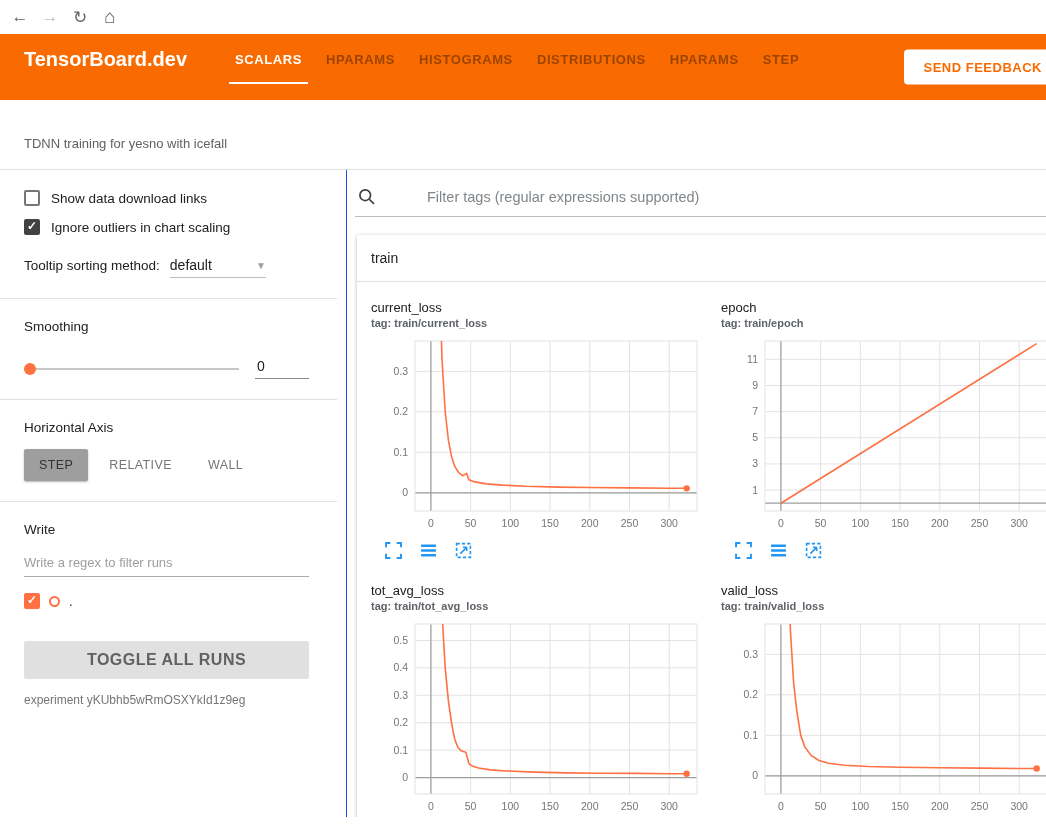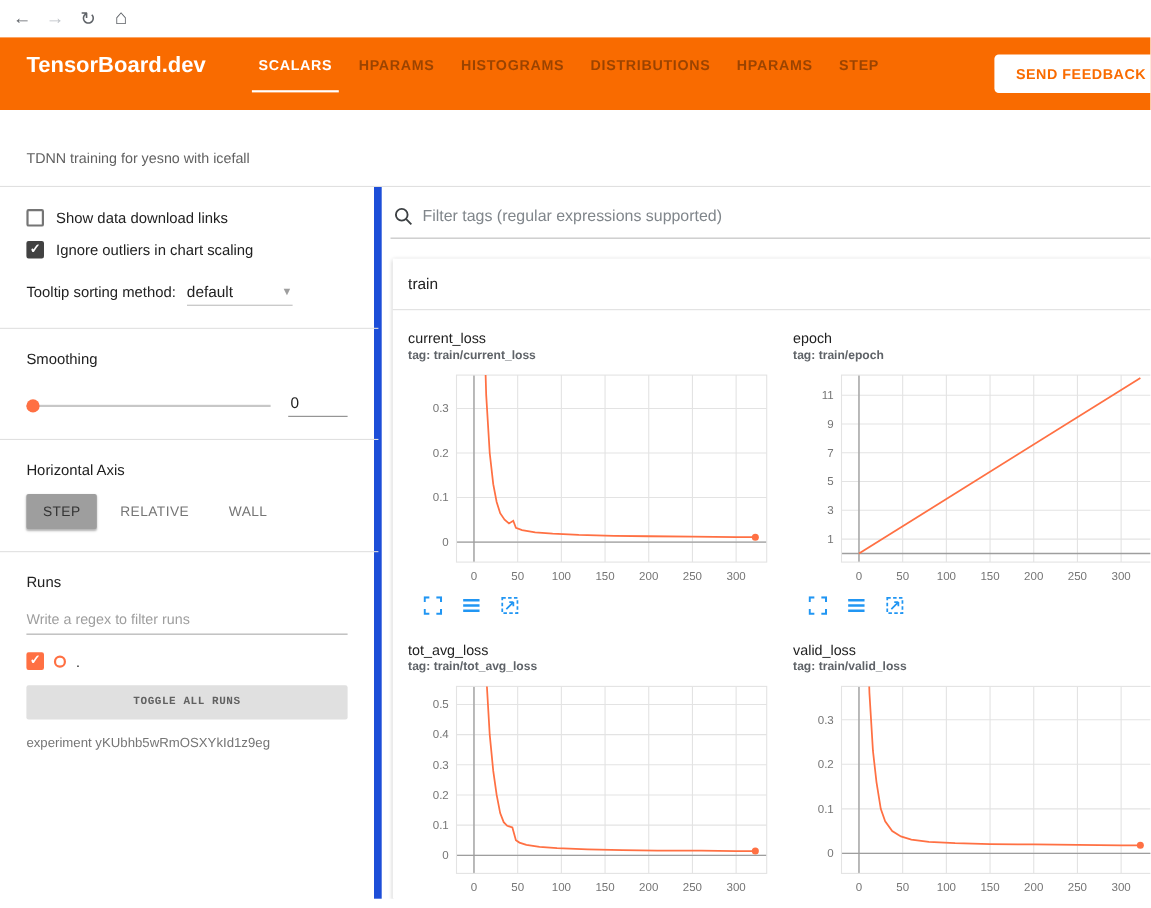--- a/index.html
+++ b/index.html
@@ -20,21 +20,21 @@
   .tab { display: flex; align-items: center; font-size: 13px; font-weight: bold; letter-spacing: .6px; color: rgba(40,20,0,.45); position: relative; cursor: pointer; }
   .tab.active { color: #fff; }
   .tab.active::after { content: ""; position: absolute; left: -6px; right: -6px; bottom: 0; height: 2px; background: #fff; }
   .feedback-btn { position: absolute; right: -16px; top: 50%; transform: translateY(-50%); background: #fff; color: #f96b00; border: none; border-radius: 4px; font-family: inherit; font-size: 13px; font-weight: bold; letter-spacing: .5px; padding: 10px 20px; cursor: pointer; }
 
   
   .banner { padding: 36px 24px 18px 24px; font-size: 13px; color: #616161; border-bottom: 1px solid #e0e0e0; }
 
   
   .layout { display: flex; height: 647px; }
-  .sidebar { width: 347px; min-width: 347px; border-right: 7px solid #1d4ed8; padding: 20px 24px 0 24px; }
+  .sidebar { width: 347px; min-width: 347px; border-right: 1px solid #1d4ed8; padding: 20px 37px 0 24px; }
   .main { flex: 1; padding: 12px 0 0 8px; overflow: hidden; }
 
   
   .check-row { display: flex; align-items: center; gap: 11px; margin-bottom: 13px; font-size: 13.5px; }
   .checkbox { width: 16px; height: 16px; border: 2px solid #757575; border-radius: 2px; flex: none; cursor: pointer; position: relative; }
   .checkbox.checked { background: #424242; border-color: #424242; }
   .checkbox.checked::after { content: "✓"; position: absolute; left: 1px; top: -2px; color: #fff; font-size: 12px; font-weight: bold; }
   .checkbox.run-checked { background: #ff7043; border-color: #ff7043; }
   .checkbox.run-checked::after { content: "✓"; position: absolute; left: 1px; top: -2px; color: #fff; font-size: 12px; font-weight: bold; }
   .tooltip-row { display: flex; align-items: baseline; gap: 10px; margin-top: 22px; font-size: 13.5px; }
@@ -47,26 +47,26 @@
   .slider-thumb { position: absolute; left: 0; top: -5px; width: 12px; height: 12px; border-radius: 50%; background: #ff7043; cursor: pointer; }
   .slider-value { width: 54px; font-size: 14px; color: #212121; border: none; border-bottom: 1px solid #8a8a8a; padding: 0 0 4px 2px; font-family: inherit; }
   .axis-btns { display: flex; gap: 6px; margin-top: 14px; }
   .axis-btn { border: none; background: transparent; font-family: inherit; font-size: 12.5px; letter-spacing: .4px; color: #757575; padding: 9px 15px; border-radius: 2px; cursor: pointer; }
   .axis-btn.active { background: #9e9e9e; color: #333; box-shadow: 0 1px 2px rgba(0,0,0,.3); }
   .regex-input { width: 100%; border: none; border-bottom: 1px solid #aaa; font-family: inherit; font-size: 13px; padding: 8px 0 6px; margin-top: 10px; color: #212121; background: transparent; }
   .regex-input::placeholder { color: #9e9e9e; }
   .run-row { display: flex; align-items: center; gap: 9px; margin-top: 16px; }
   .run-swatch { width: 11px; height: 11px; border: 2px solid #ff7043; border-radius: 50%; flex: none; }
   .run-name { font-size: 13px; }
-  .toggle-all { width: 100%; margin-top: 14px; border: none; background: #e0e0e0; color: #616161; font-family: Liberation Mono, monospace; font-size: 10px; font-weight: bold; letter-spacing: .5px; padding: 10px 0; border-radius: 2px; cursor: pointer; }
+  .toggle-all { width: 100%; margin-top: 32px; border: none; background: #e0e0e0; color: #616161; font-family: Liberation Sans, sans-serif; font-size: 16px; font-weight: bold; letter-spacing: .5px; padding: 10px 0; border-radius: 2px; cursor: pointer; }
   .exp-caption { margin-top: 14px; font-size: 12px; color: #757575; }
 
   
   .filter-row { display: flex; align-items: center; gap: 9px; padding: 6px 0 11px 3px; border-bottom: 1px solid #bdbdbd; }
-  .filter-input { flex: 1; border: none; outline: none; font-family: inherit; font-size: 14.5px; color: #212121; background: transparent; }
+  .filter-input { flex: 1; border: none; outline: none; font-family: inherit; font-size: 14.5px; color: #212121; background: transparent; margin-left: 43px; }
   .filter-input::placeholder { color: #80868b; }
   .card { margin: 18px 0 0 2px; background: #fff; box-shadow: 0 1px 4px rgba(0,0,0,.28); width: 720px; }
   .card-head { padding: 15px 14px; font-size: 14px; color: #212121; border-bottom: 1px solid #e0e0e0; cursor: pointer; }
   .charts { display: flex; flex-wrap: wrap; padding: 8px 0 0 10px; }
   .chart-card { width: 338px; margin-right: 12px; }
   .chart-title { font-size: 13px; color: #212121; margin: 10px 0 2px 4px; }
   .chart-sub { font-size: 11px; color: #5f6368; margin: 0 0 6px 4px; font-weight: bold; }
   .chart-svg { display: block; }
   .chart-icons { display: flex; gap: 18px; margin: 7px 0 14px 18px; }
   .chart-icons svg { cursor: pointer; }
@@ -130,21 +130,21 @@
 
     <div class="section-label">Horizontal Axis</div>
     <div class="axis-btns">
       <button class="axis-btn active">STEP</button>
       <button class="axis-btn">RELATIVE</button>
       <button class="axis-btn">WALL</button>
     </div>
 
     <div class="divider"></div>
 
-    <div class="section-label">Runs</div>
+    <div class="section-label">Write</div>
     <input class="regex-input" placeholder="Write a regex to filter runs" style="">
     <div class="run-row">
       <span class="checkbox run-checked"></span>
       <span class="run-swatch"></span>
       <span class="run-name">.</span>
     </div>
     <button class="toggle-all">TOGGLE ALL RUNS</button>
     <div class="exp-caption">experiment yKUbhb5wRmOSXYkId1z9eg</div>
   </aside>
 

